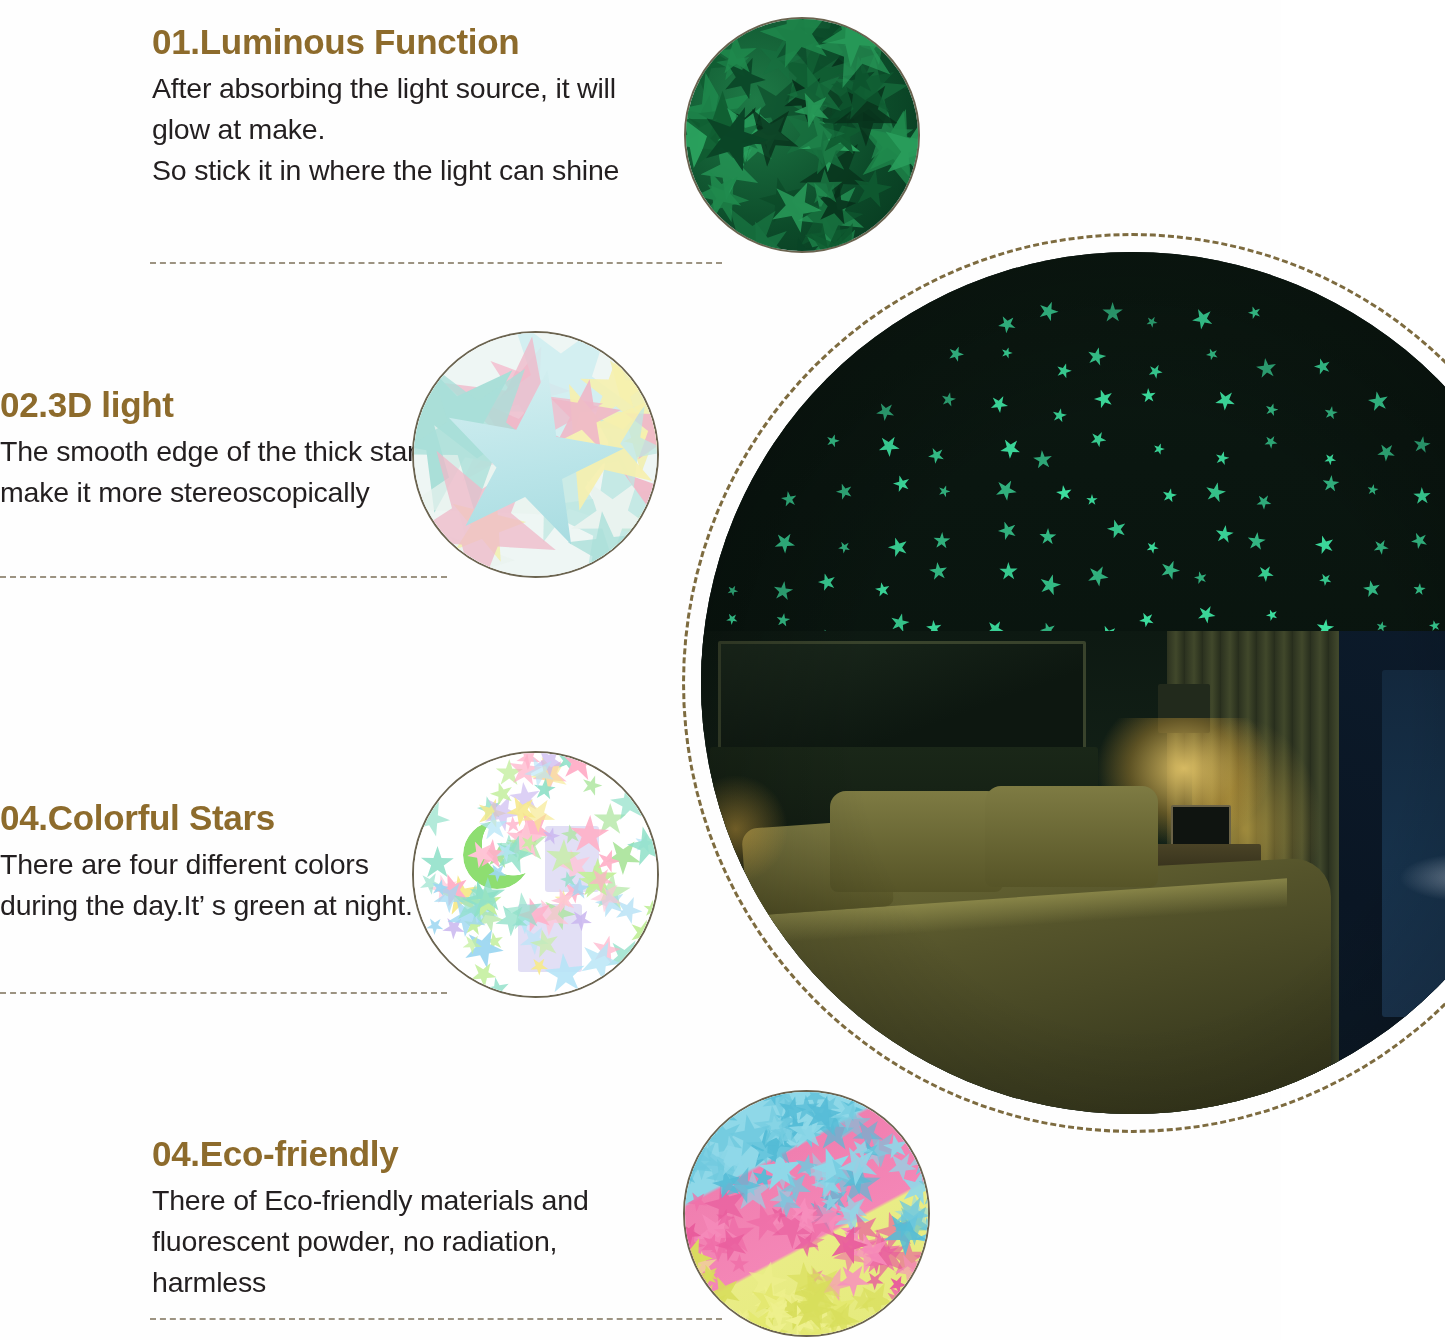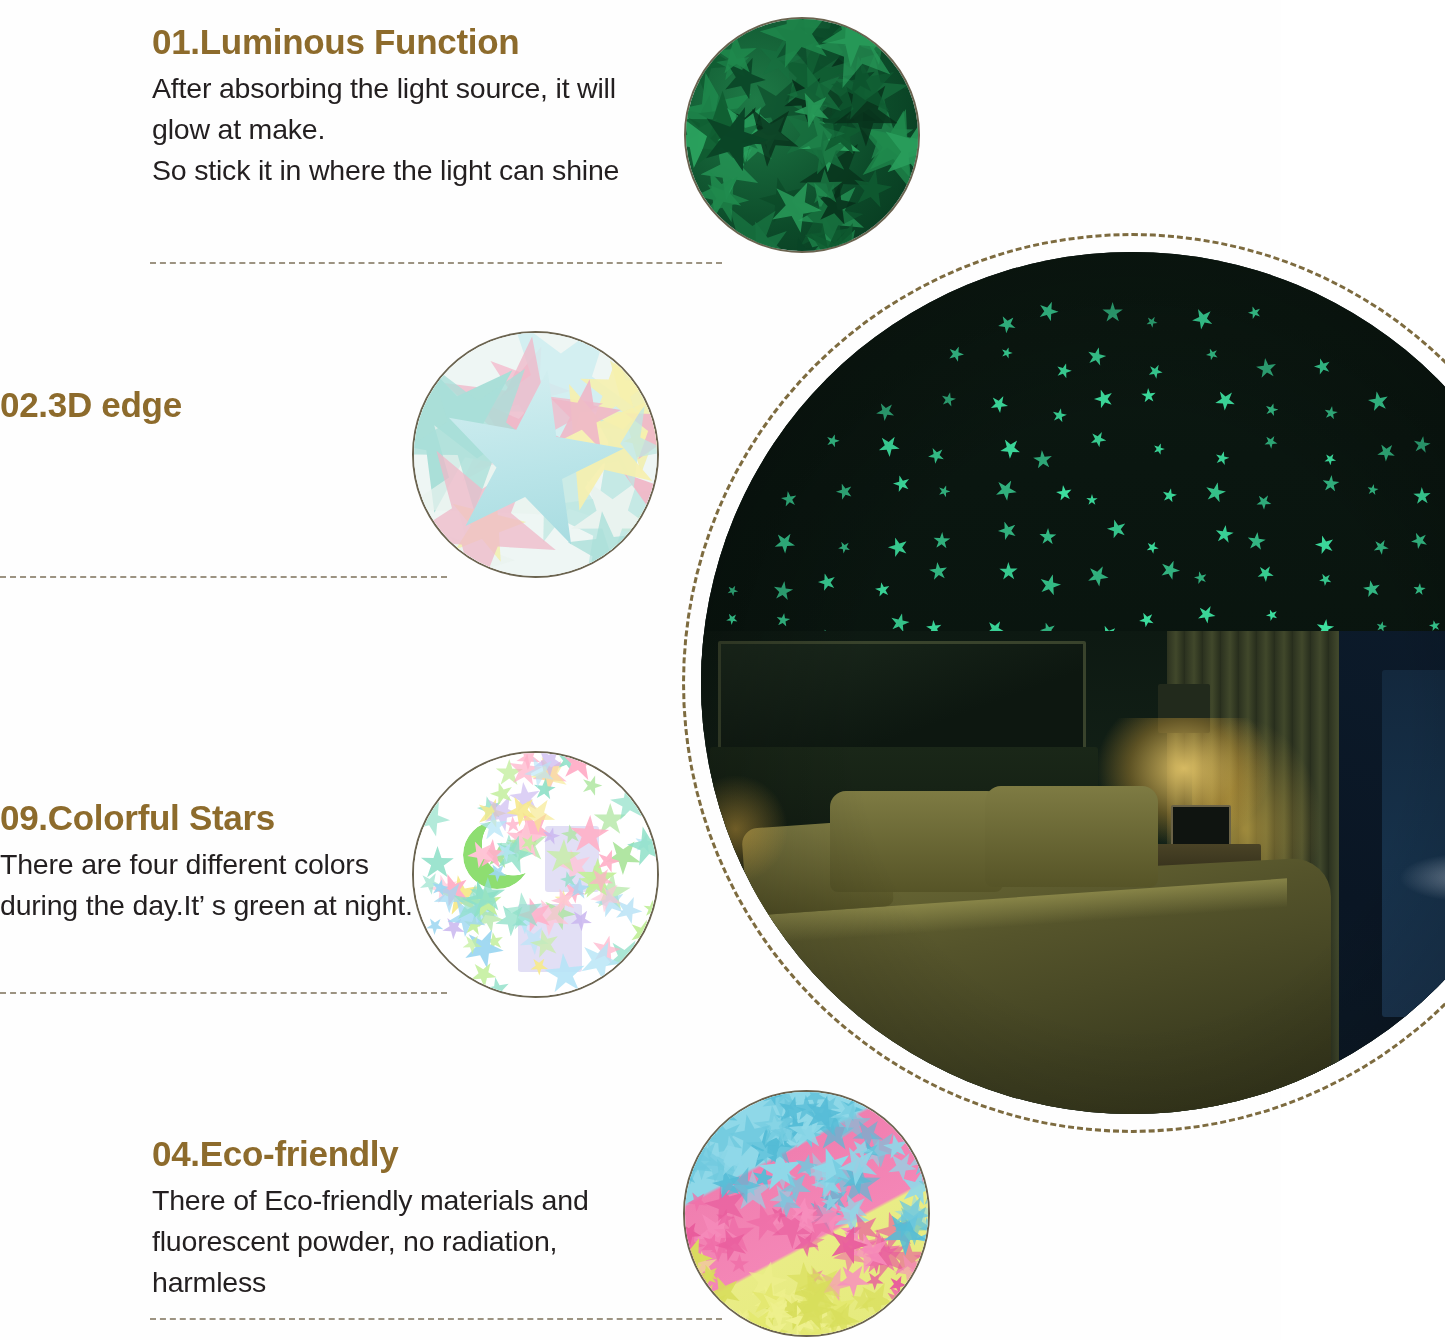--- a/index.html
+++ b/index.html
@@ -129,26 +129,27 @@
 <div class="canvas">
 
   <div class="feature" id="f1">
     <h2>01.Luminous Function</h2>
     <p style="white-space:pre-line;">After absorbing the light source, it will glow at make.
 So stick it in where the light can shine</p>
   </div>
   <div class="divider" id="d1"></div>
 
   <div class="feature" id="f2">
-    <h2>02.3D edge</h2>
+    <h2>02.3D light</h2>
+    <p>The smooth edge of the thick star make it more stereoscopically</p>
   </div>
   <div class="divider" id="d2"></div>
 
   <div class="feature" id="f3">
-    <h2>09.Colorful Stars</h2>
+    <h2>04.Colorful Stars</h2>
     <p>There are four different colors during the day.It’  s green at night.</p>
   </div>
   <div class="divider" id="d3"></div>
 
   <div class="feature" id="f4">
     <h2>04.Eco-friendly</h2>
     <p>There of Eco-friendly materials and fluorescent powder, no radiation, harmless</p>
   </div>
   <div class="divider" id="d4"></div>
 

